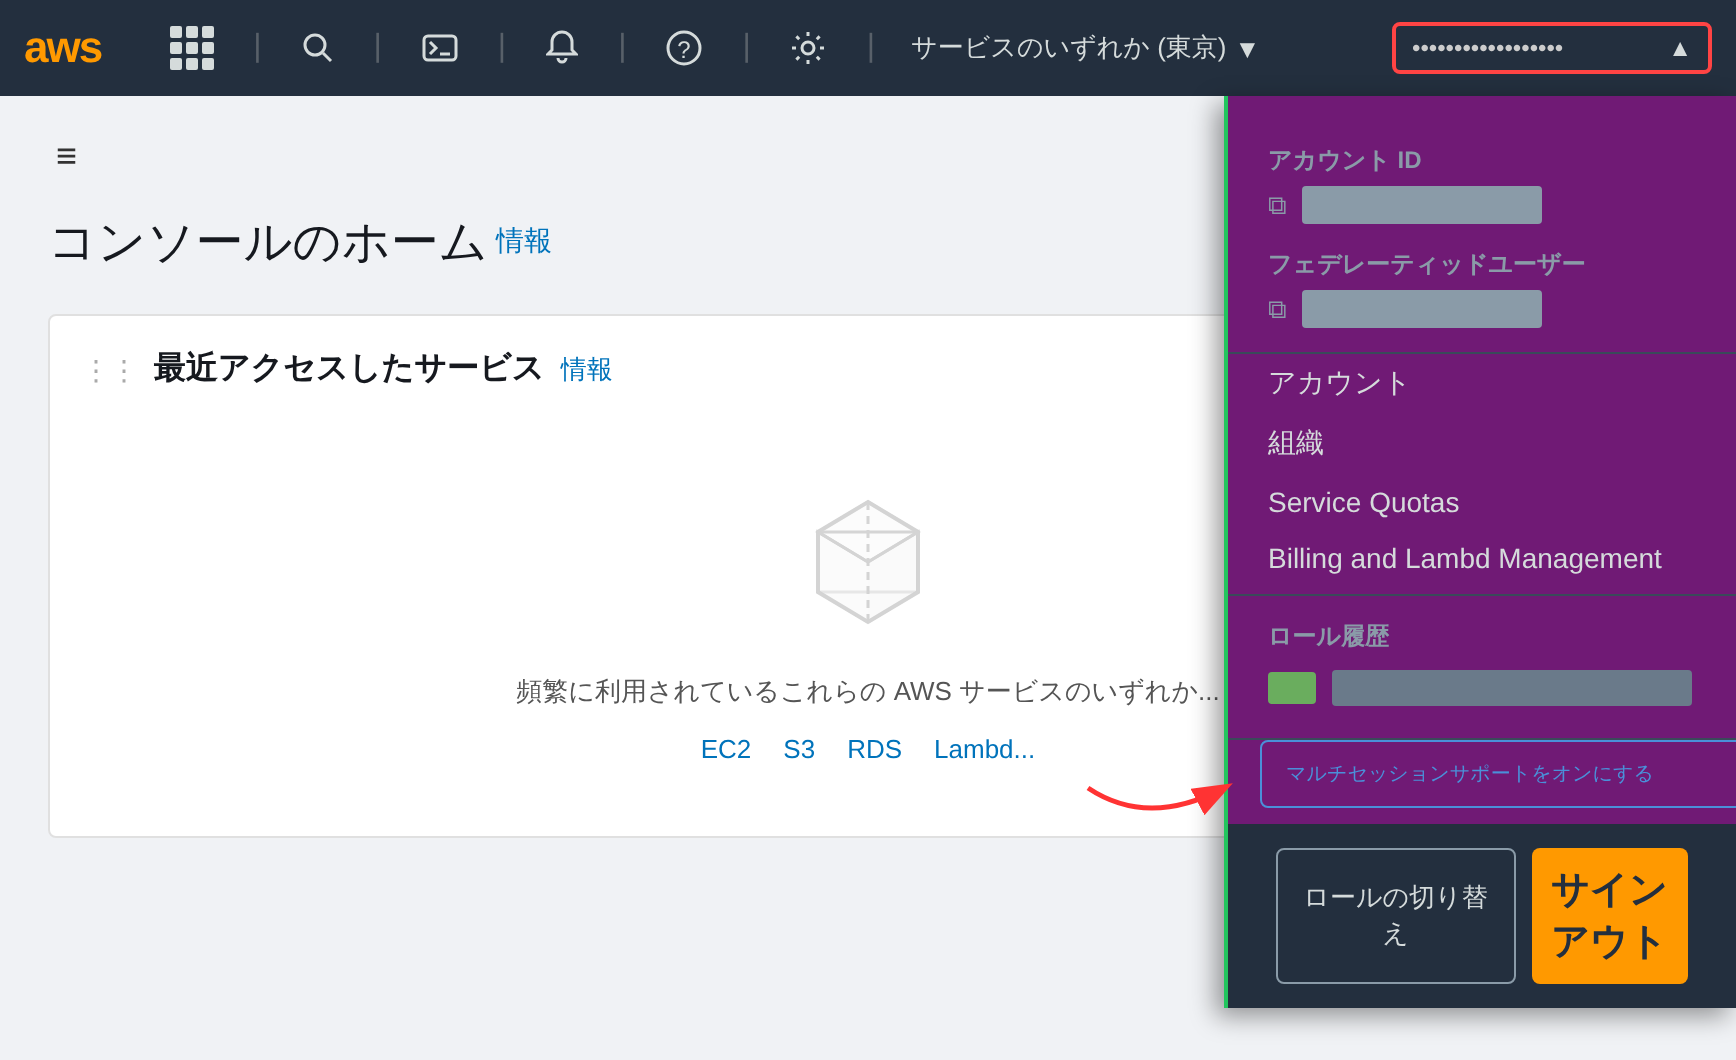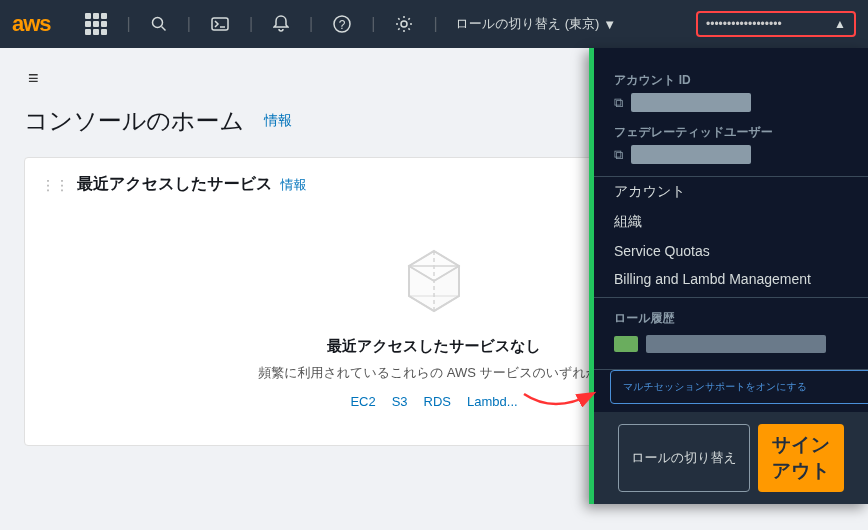--- a/index.html
+++ b/index.html
@@ -99,21 +99,21 @@
       font-size: 18px;
       cursor: pointer;
       color: #333;
       margin-bottom: 12px;
       padding: 4px;
     }
 
     .page-title-row {
       display: flex;
       align-items: center;
-      gap: 20px;
+      gap: 4px;
       margin-bottom: 20px;
     }
     .page-title {
       font-size: 24px;
       font-weight: 400;
       color: #16191f;
     }
     .info-link {
       color: #0073bb;
       font-size: 14px;
@@ -189,25 +189,25 @@
     .service-link {
       color: #0073bb;
       cursor: pointer;
     }
 
     
     .dropdown-panel {
       position: absolute;
       top: 48px;
       right: 0;
-      width: 279px;
-      background: #0f172a;
+      width: 256px;
+      background: #701a75;
       color: #d5dbdb;
       z-index: 200;
-      border-left: 5px solid #22c55e;
+      border-left: 2px solid #22c55e;
       box-shadow: -4px 4px 12px rgba(0,0,0,0.4);
       padding: 16px 0 0;
     }
     .dropdown-section {
       padding: 8px 20px 12px;
       border-bottom: 1px solid #3a4a5a;
     }
     .dropdown-section:last-of-type {
       border-bottom: none;
     }
@@ -402,21 +402,21 @@
   <button class="nav-icon-btn">
     <svg width="18" height="18" viewBox="0 0 18 18" fill="none">
       <circle cx="9" cy="9" r="3" stroke="#d5dbdb" stroke-width="1.5"></circle>
       <path d="M9 1v2M9 15v2M1 9h2M15 9h2M3.2 3.2l1.4 1.4M13.4 13.4l1.4 1.4M3.2 14.8l1.4-1.4M13.4 4.6l1.4-1.4" stroke="#d5dbdb" stroke-width="1.5"></path>
     </svg>
   </button>
 
   <span class="nav-divider">|</span>
 
   <button class="region-btn">
-    <span>ロールの切り替え (東京)</span>
+    <span>サービスのいずれか (東京)</span>
     <span>▼</span>
   </button>
 
   <div class="spacer"></div>
 
   <button class="account-btn">
     <span class="account-btn-text">••••••••••••••••••</span>
     <span style="color:#d5dbdb;">▲</span>
   </button>
 </nav>
@@ -445,21 +445,20 @@
 
       <svg class="box-icon" viewBox="0 0 80 80" fill="none">
         <path d="M40 10L65 25V55L40 70L15 55V25L40 10Z" stroke="#aaa" stroke-width="2" fill="none"></path>
         <path d="M40 10L40 70" stroke="#aaa" stroke-width="1.5" stroke-dasharray="4,3"></path>
         <path d="M15 25L65 25" stroke="#aaa" stroke-width="1.5"></path>
         <path d="M15 55L65 55" stroke="#aaa" stroke-width="1.5" opacity="0.5"></path>
         <path d="M40 10L65 25L40 40L15 25Z" stroke="#aaa" stroke-width="1.5" fill="rgba(200,200,200,0.1)"></path>
         <path d="M40 40L15 25L15 55L40 70" stroke="#aaa" stroke-width="1.5" fill="rgba(180,180,180,0.1)"></path>
         <path d="M40 40L65 25L65 55L40 70" stroke="#aaa" stroke-width="1.5" fill="rgba(160,160,160,0.1)"></path>
       </svg>
-      <div class="empty-title">最近アクセスしたサービスなし</div>
       <div class="empty-subtitle">頻繁に利用されているこれらの AWS サービスのいずれか...</div>
       <div class="service-links">
         <a class="service-link">EC2</a>
         <a class="service-link">S3</a>
         <a class="service-link">RDS</a>
         <a class="service-link">Lambd...</a>
       </div>
     </div>
   </div>
 </div>

